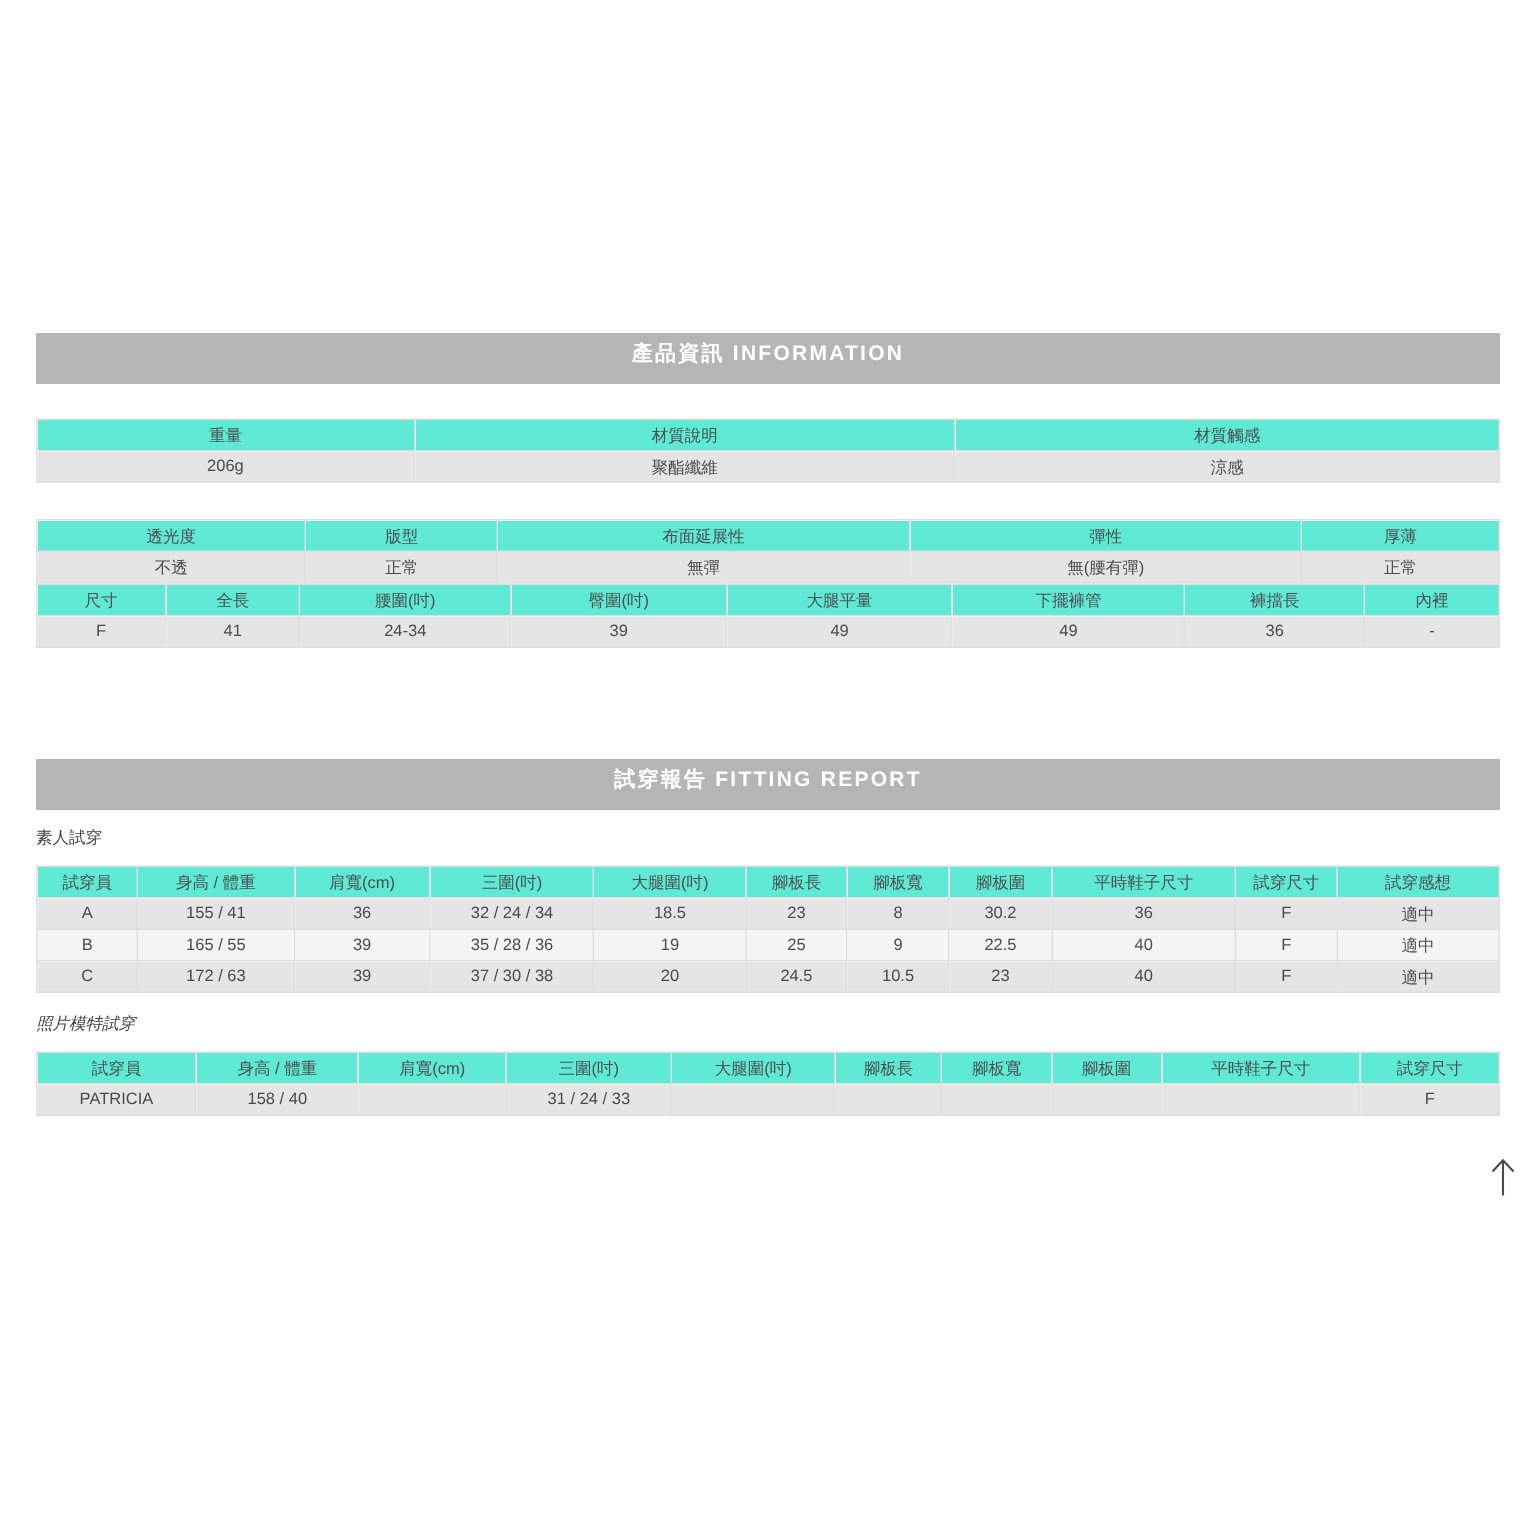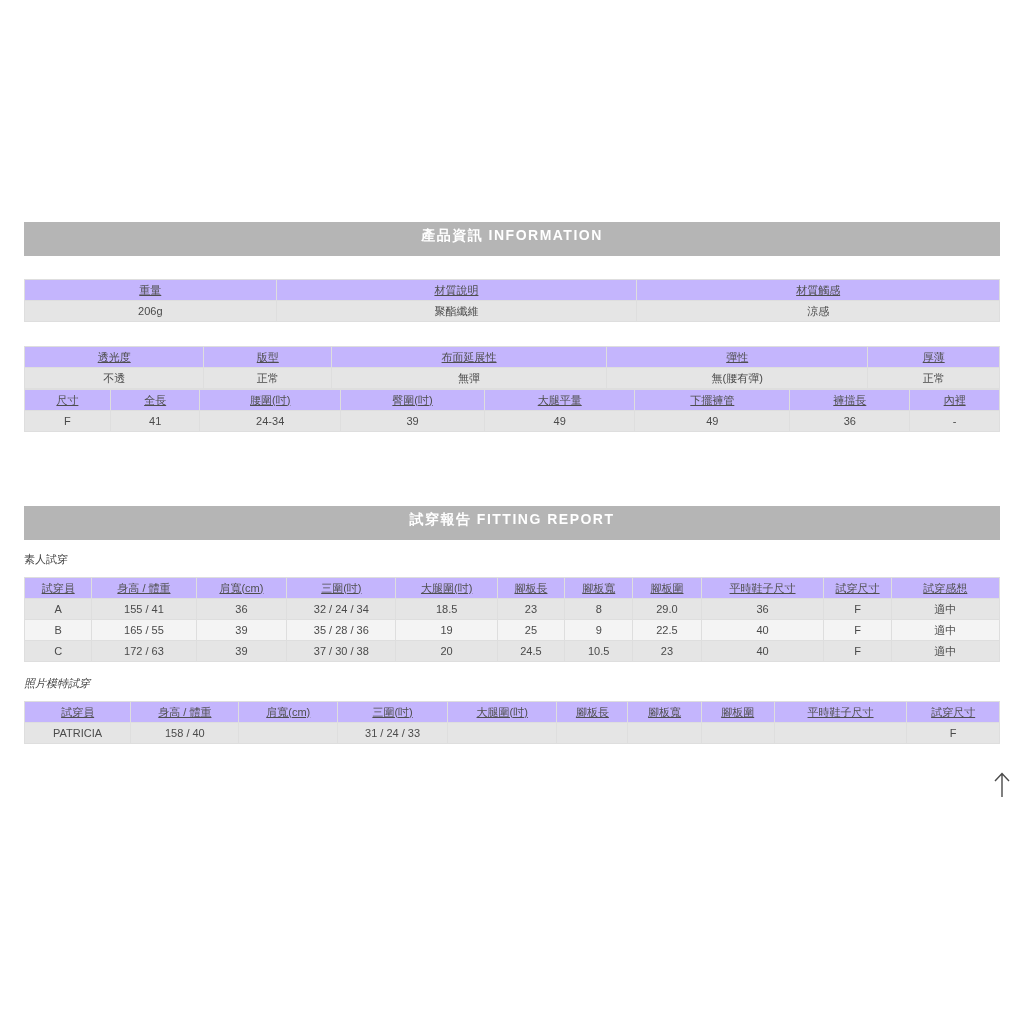--- a/index.html
+++ b/index.html
@@ -20,21 +20,21 @@
 
   table {
     width:100%; border-collapse:collapse; table-layout:fixed;
     font-size:11px; color:#4a4a4a;
   }
   th, td {
     border:1px solid #dedede; height:21px; padding:0 2px;
     text-align:center; vertical-align:middle; font-weight:normal;
     overflow:hidden; white-space:nowrap;
   }
-  thead th { background:#c4b5fd; color:#4f4f4f;text-decoration:underline; }
+  thead th { background:#5eead4; color:#4f4f4f; }
   tbody td { background:#e5e5e5; }
   table.striped tbody tr:nth-child(even) td { background:#f4f4f4; }
 
   .tbl-info-1 { margin-top:23px; }
   .tbl-info-2 { margin-top:24px; }
   .tbl-size   { }
   .tbl-fit    { margin-top:11px; }
   .tbl-model  { margin-top:11px; }
 
   .sub-label { font-size:11px; color:#3f3f3f; line-height:13px; }
@@ -179,21 +179,21 @@
       </thead>
     <tbody>
         <tr>
           <td>A</td>
           <td>155 / 41</td>
           <td>36</td>
           <td>32 / 24 / 34</td>
           <td>18.5</td>
           <td>23</td>
           <td>8</td>
-          <td>29.0</td>
+          <td>30.2</td>
           <td>36</td>
           <td>F</td>
           <td>適中</td>
         </tr>
         <tr>
           <td>B</td>
           <td>165 / 55</td>
           <td>39</td>
           <td>35 / 28 / 36</td>
           <td>19</td>

